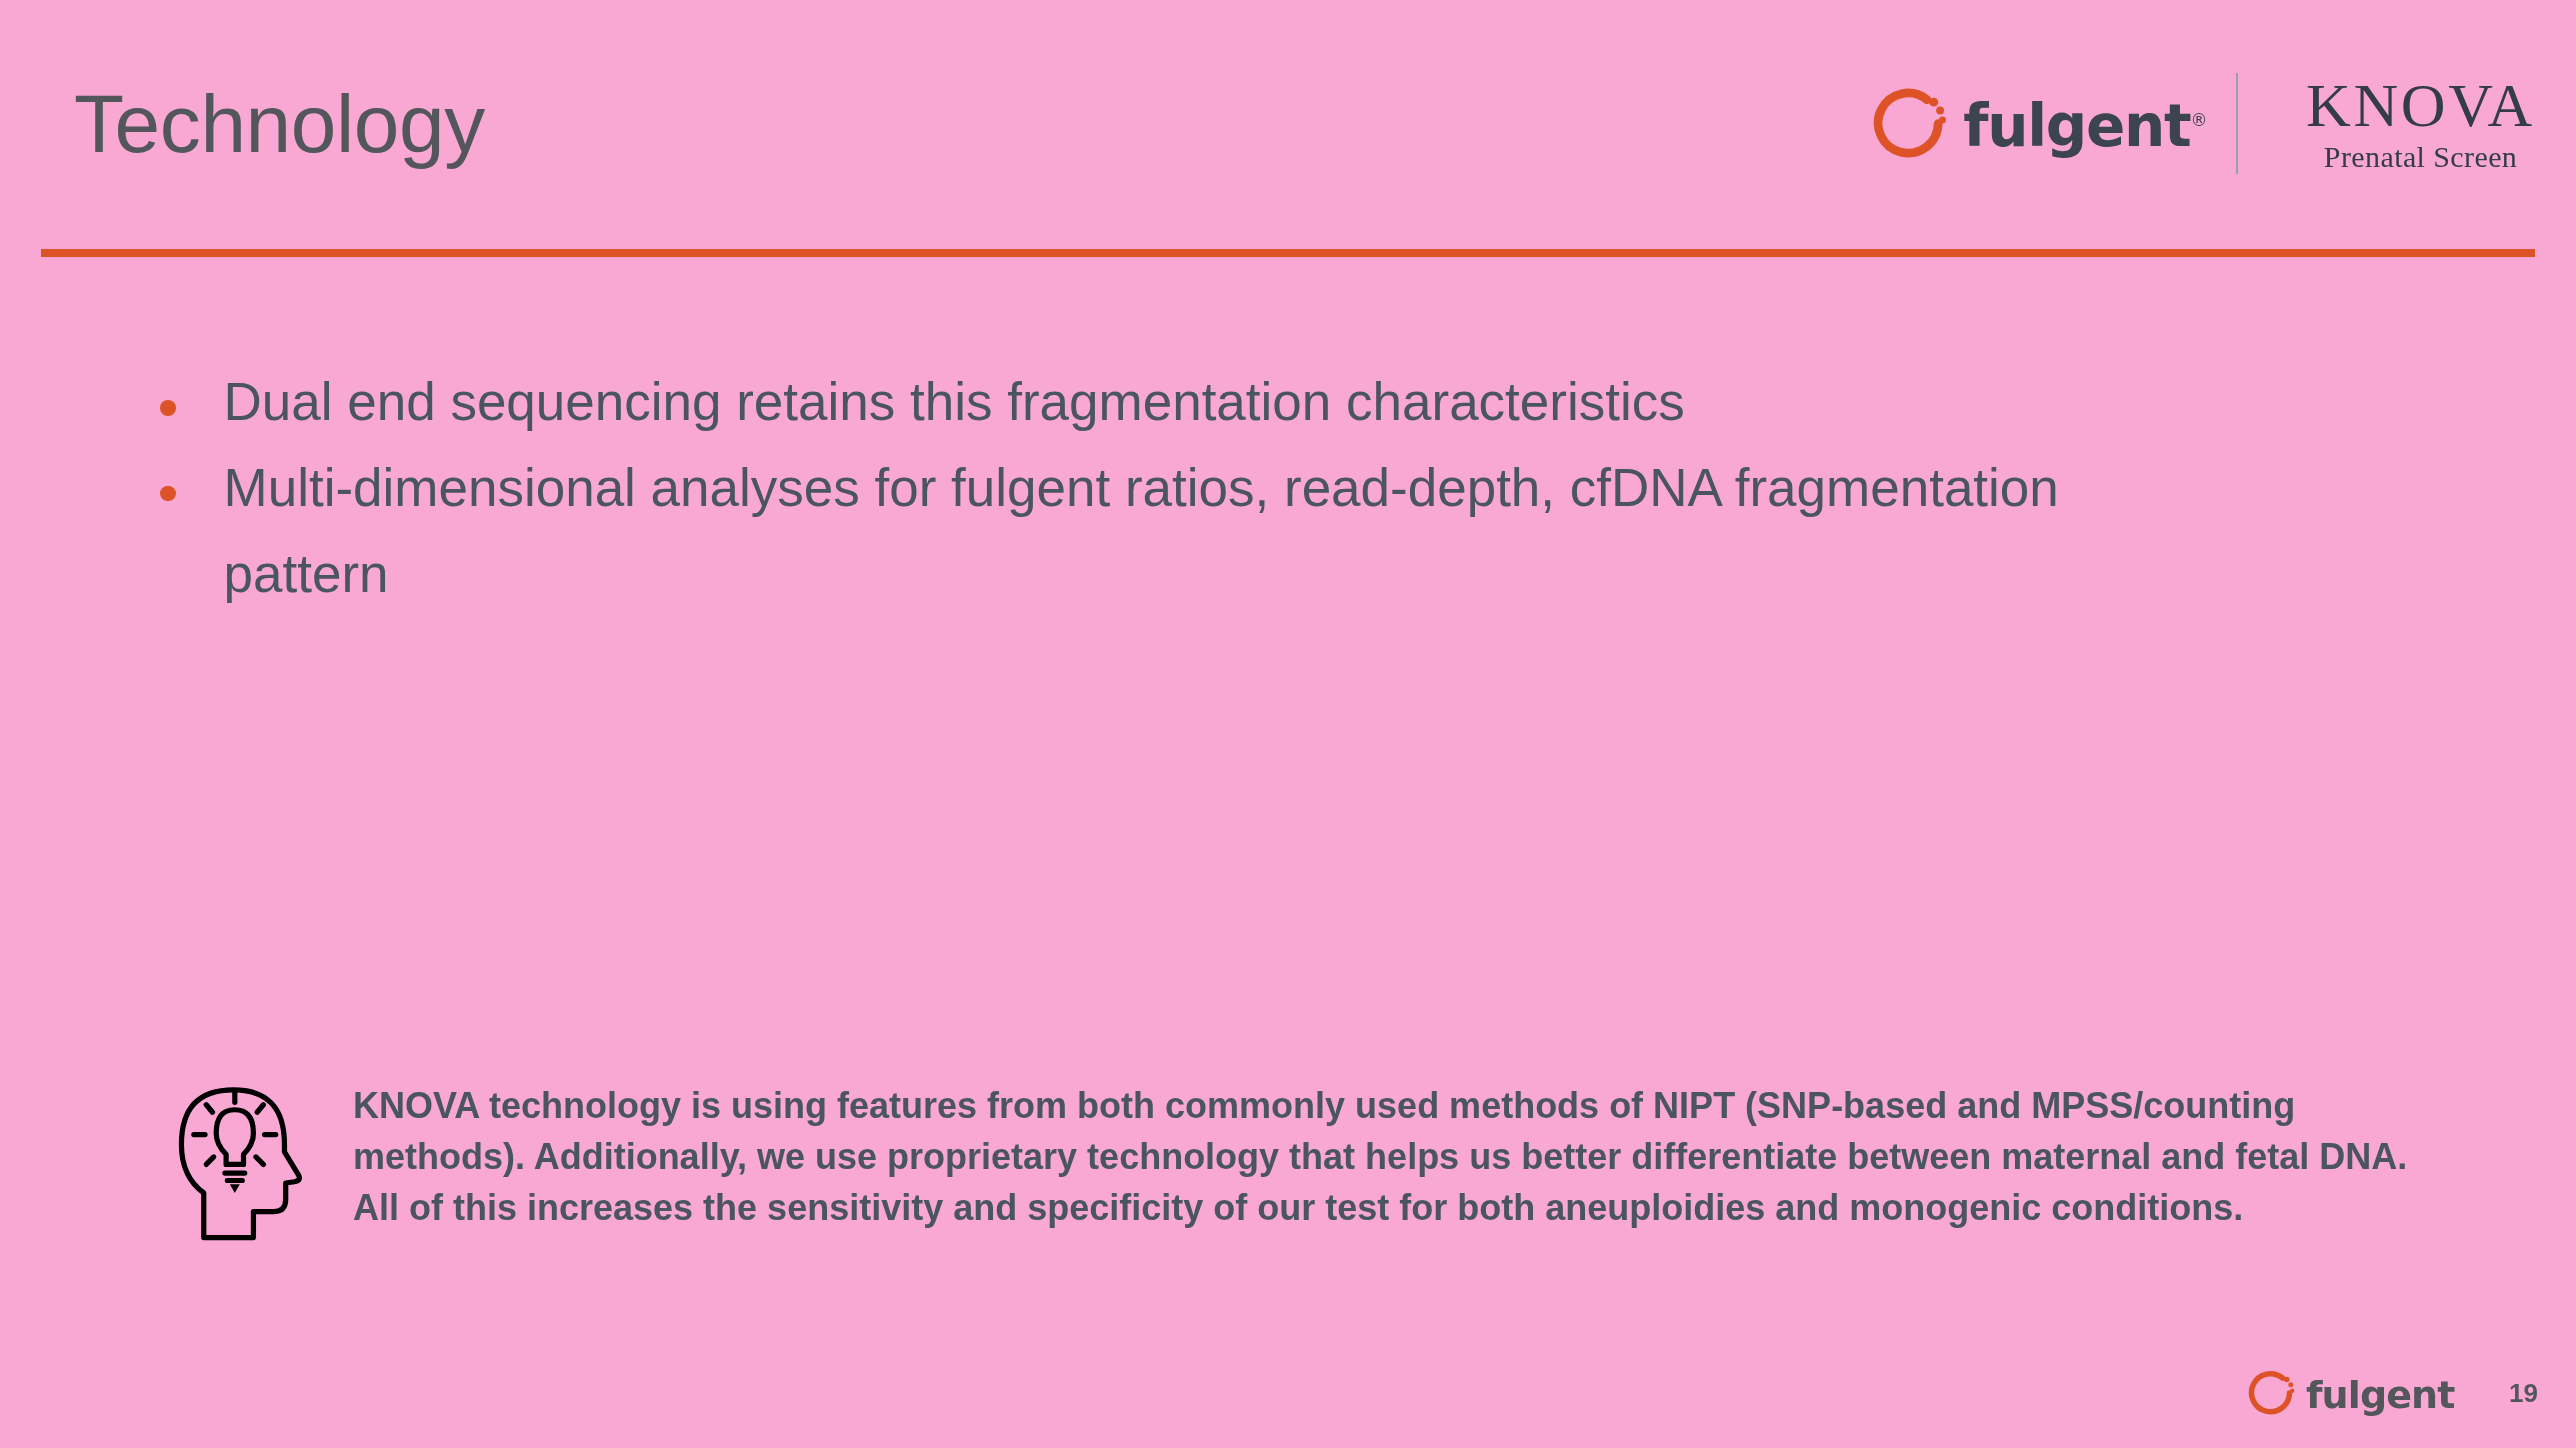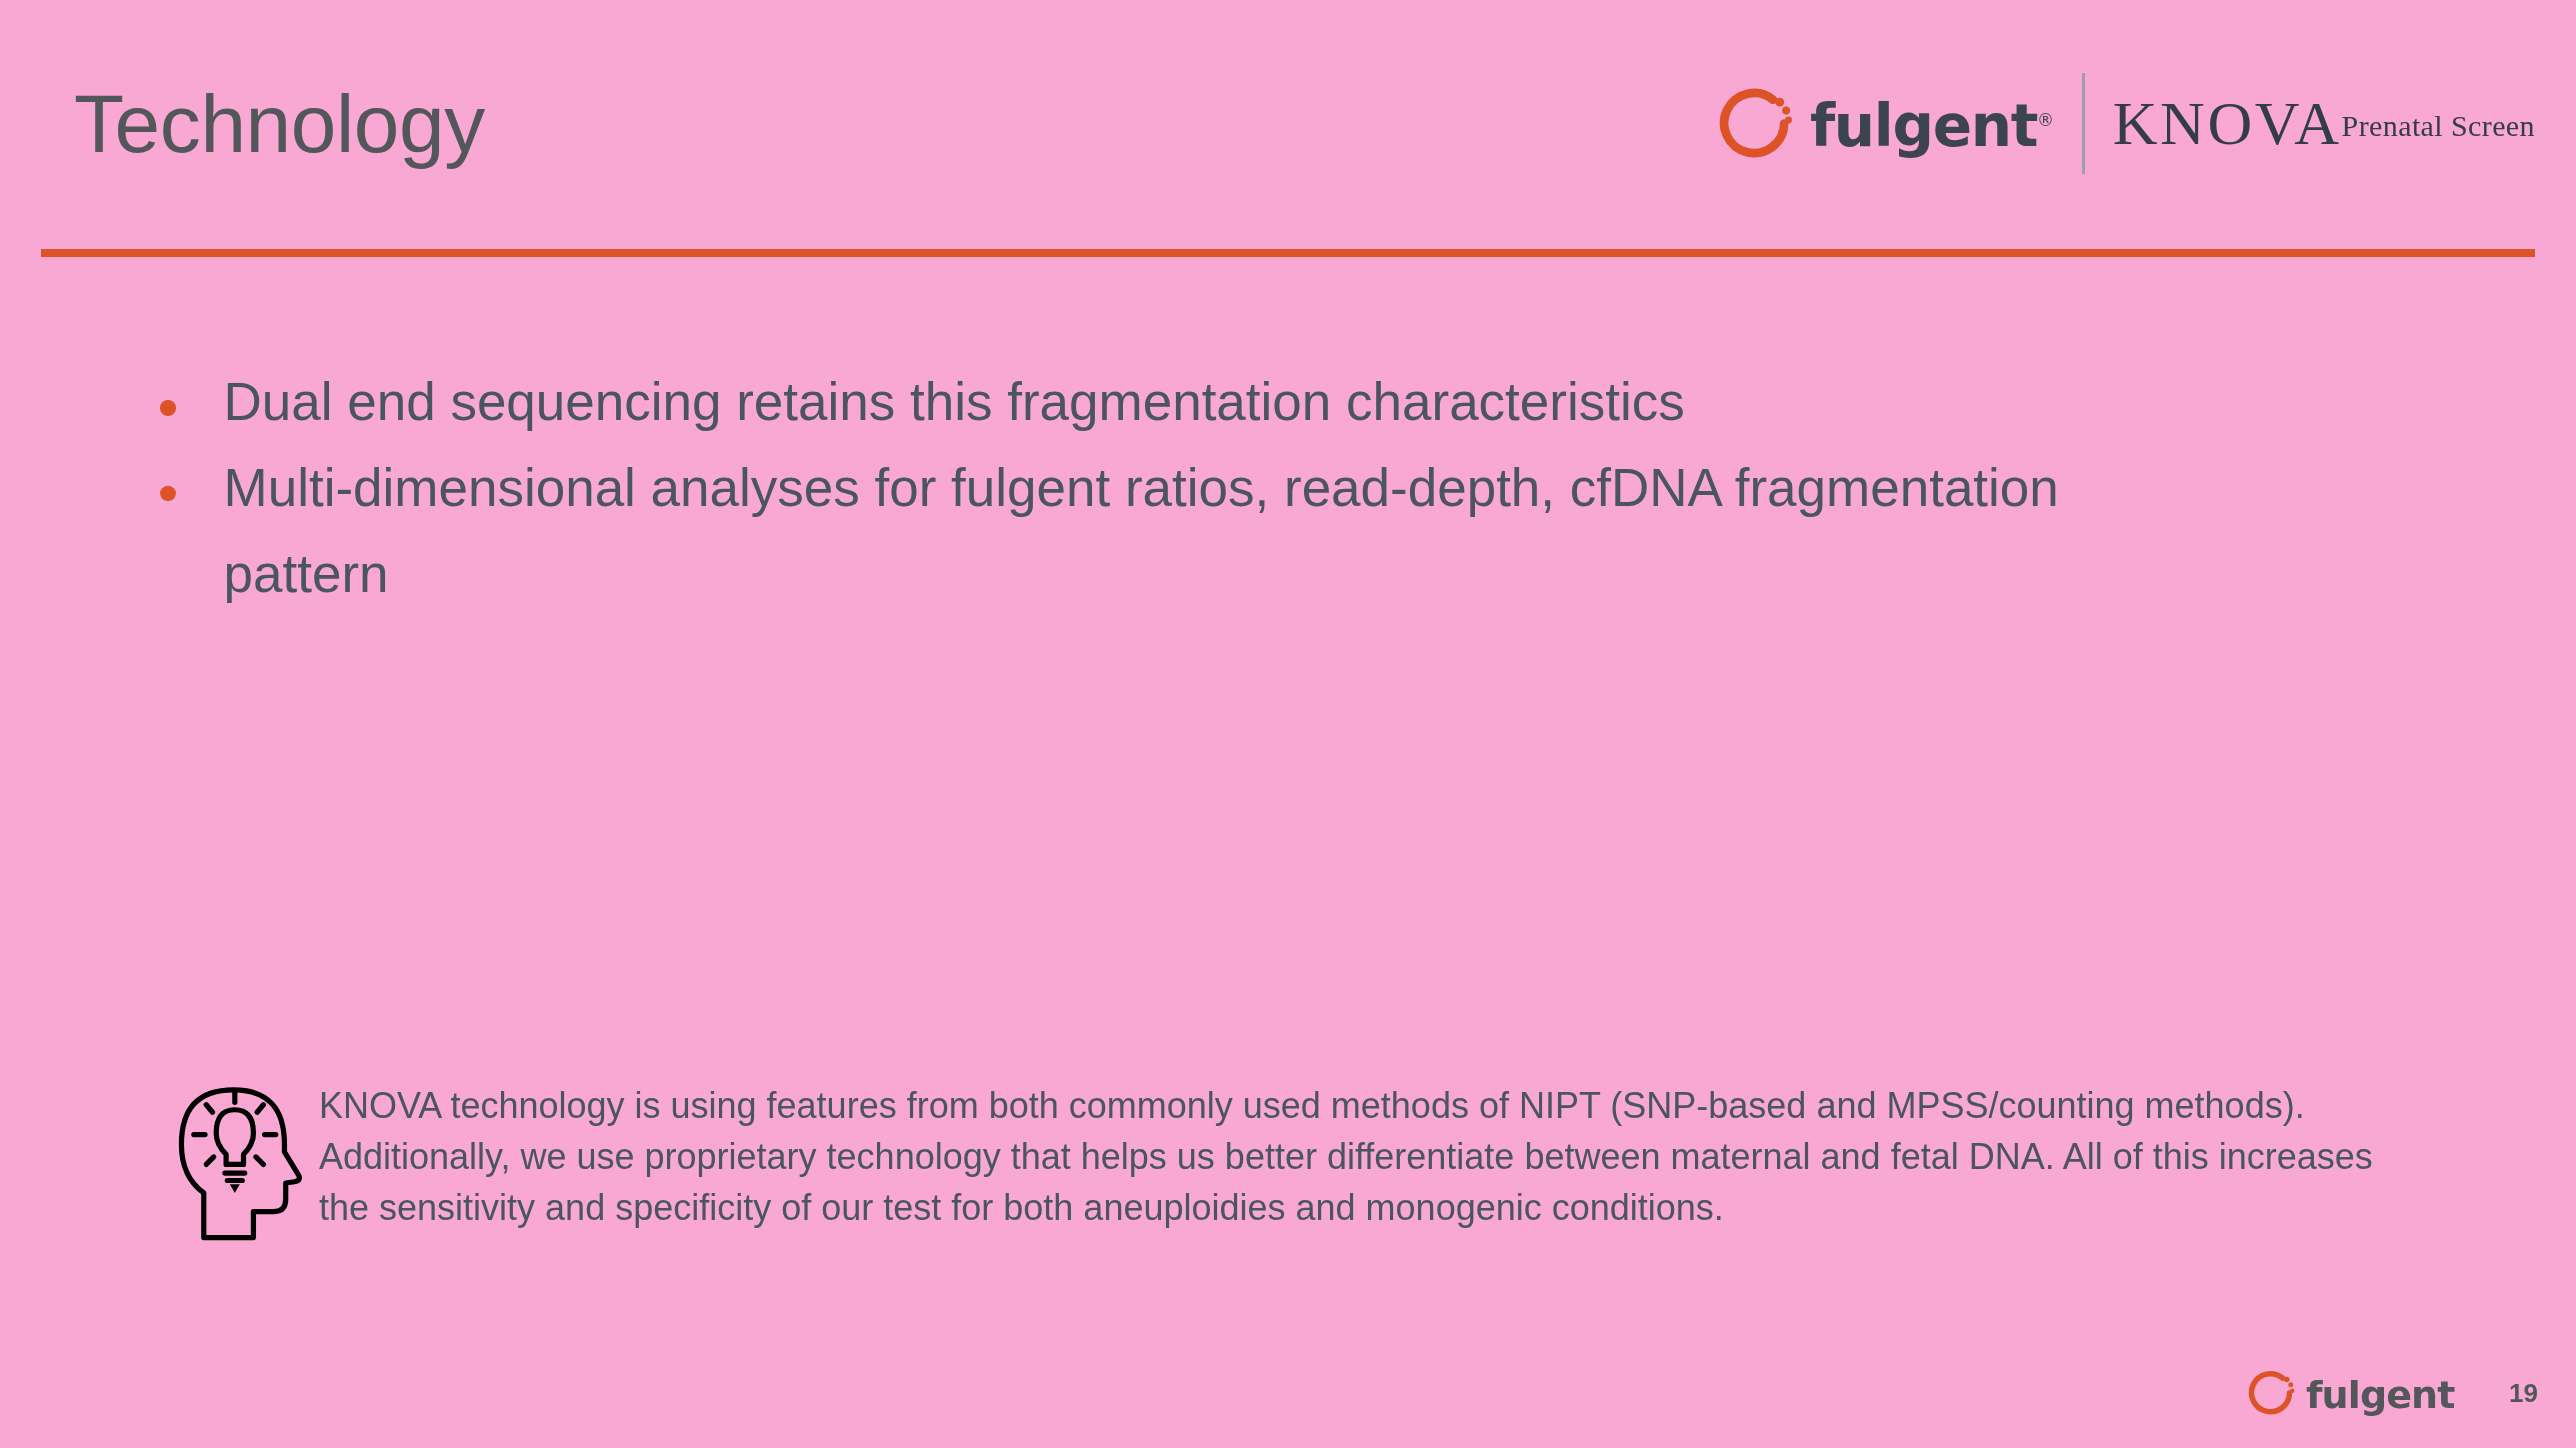--- a/index.html
+++ b/index.html
@@ -76,22 +76,24 @@
     letter-spacing: 0;
   }
   #brand-divider {
     width: 2.6px;
     height: 101px;
     background: #9AA0A8;
     flex: none;
   }
   #knova-block {
     display: flex;
-    align-items: center;
-    line-height: 1;
+    flex-direction: column;
+    align-items: center;
+    line-height: 1;
+    margin-left: 40px;
   }
   #knova-title {
     font-family: "Liberation Serif", serif;
     font-size: 62px;
     color: #343C49;
     letter-spacing: 2.6px;
     line-height: 1;
   }
   #knova-sub {
     font-family: "Liberation Serif", serif;
@@ -131,21 +133,23 @@
     max-width: 1966px;
   }
 
   
   #callout {
     position: absolute;
     left: 168px;
     top: 1075px;
     display: flex;
     align-items: flex-start;
+    gap: 34px;
     width: 2318px;
+    font-weight: bold;
   }
   #head-bulb-icon {
     flex: none;
     width: 151px;
     height: 180px;
   }
   #callout-text {
     font-size: 36px;
     line-height: 1.42;
     color: #4A5560;

